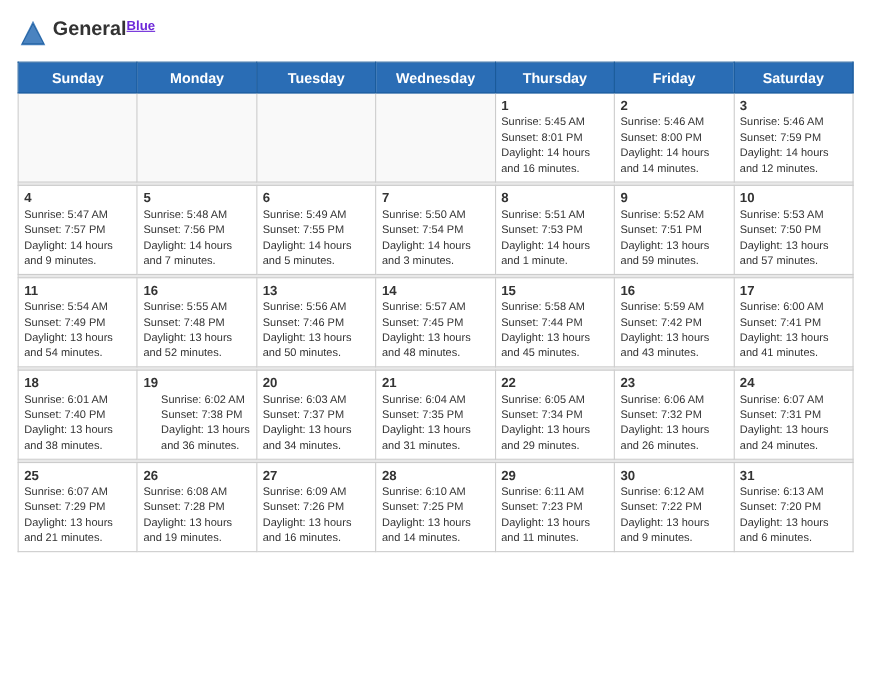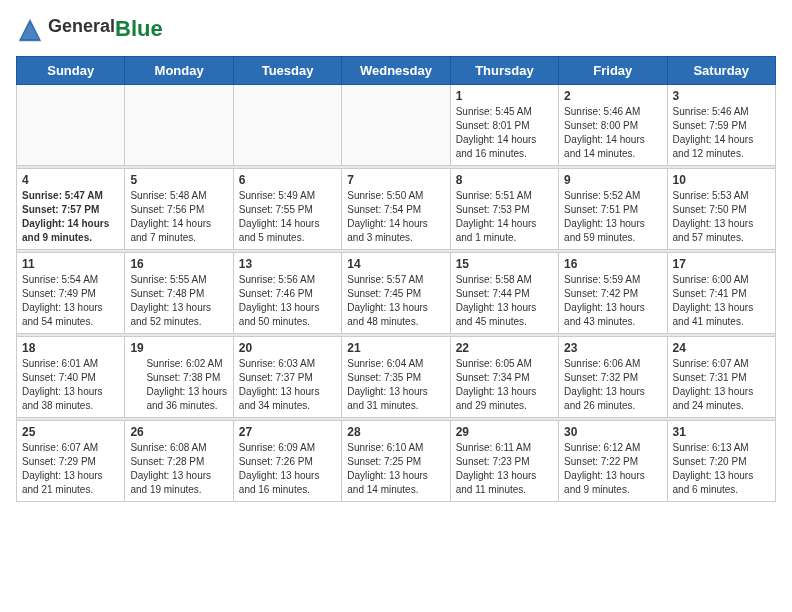--- a/index.html
+++ b/index.html
@@ -20,23 +20,24 @@
       display: flex;
       align-items: flex-start;
       gap: 4px;
     }
     .logo-text-general {
       font-size: 18px;
       font-weight: bold;
       color: #333;
     }
     .logo-text-blue {
-      font-size: 22px;
+      font-size: 12px;
       font-weight: bold;
-      color: #15803d;
+      color: #6d28d9;
+      text-decoration: underline;
     }
     .logo-icon {
       width: 28px;
       height: 28px;
     }
     .title-area {
       text-align: right;
     }
     .main-title {
       font-size: 38px;
@@ -143,21 +144,21 @@
 Daylight: 14 hours
 and 12 minutes.</div>
         </td>
       </tr>
       <tr>
         <td colspan="7" style="height: 3px; background: rgb(232, 232, 232); padding: 0px;"></td>
       </tr>
       <tr>
         <td>
           <span class="day-number">4</span>
-          <div class="day-info" style="white-space: pre-line; font-weight: bold;">Sunrise: 5:47 AM
+          <div class="day-info" style="white-space: pre-line;">Sunrise: 5:47 AM
 Sunset: 7:57 PM
 Daylight: 14 hours
 and 9 minutes.</div>
         </td>
         <td>
           <span class="day-number">5</span>
           <div class="day-info" style="white-space: pre-line;">Sunrise: 5:48 AM
 Sunset: 7:56 PM
 Daylight: 14 hours
 and 7 minutes.</div>

